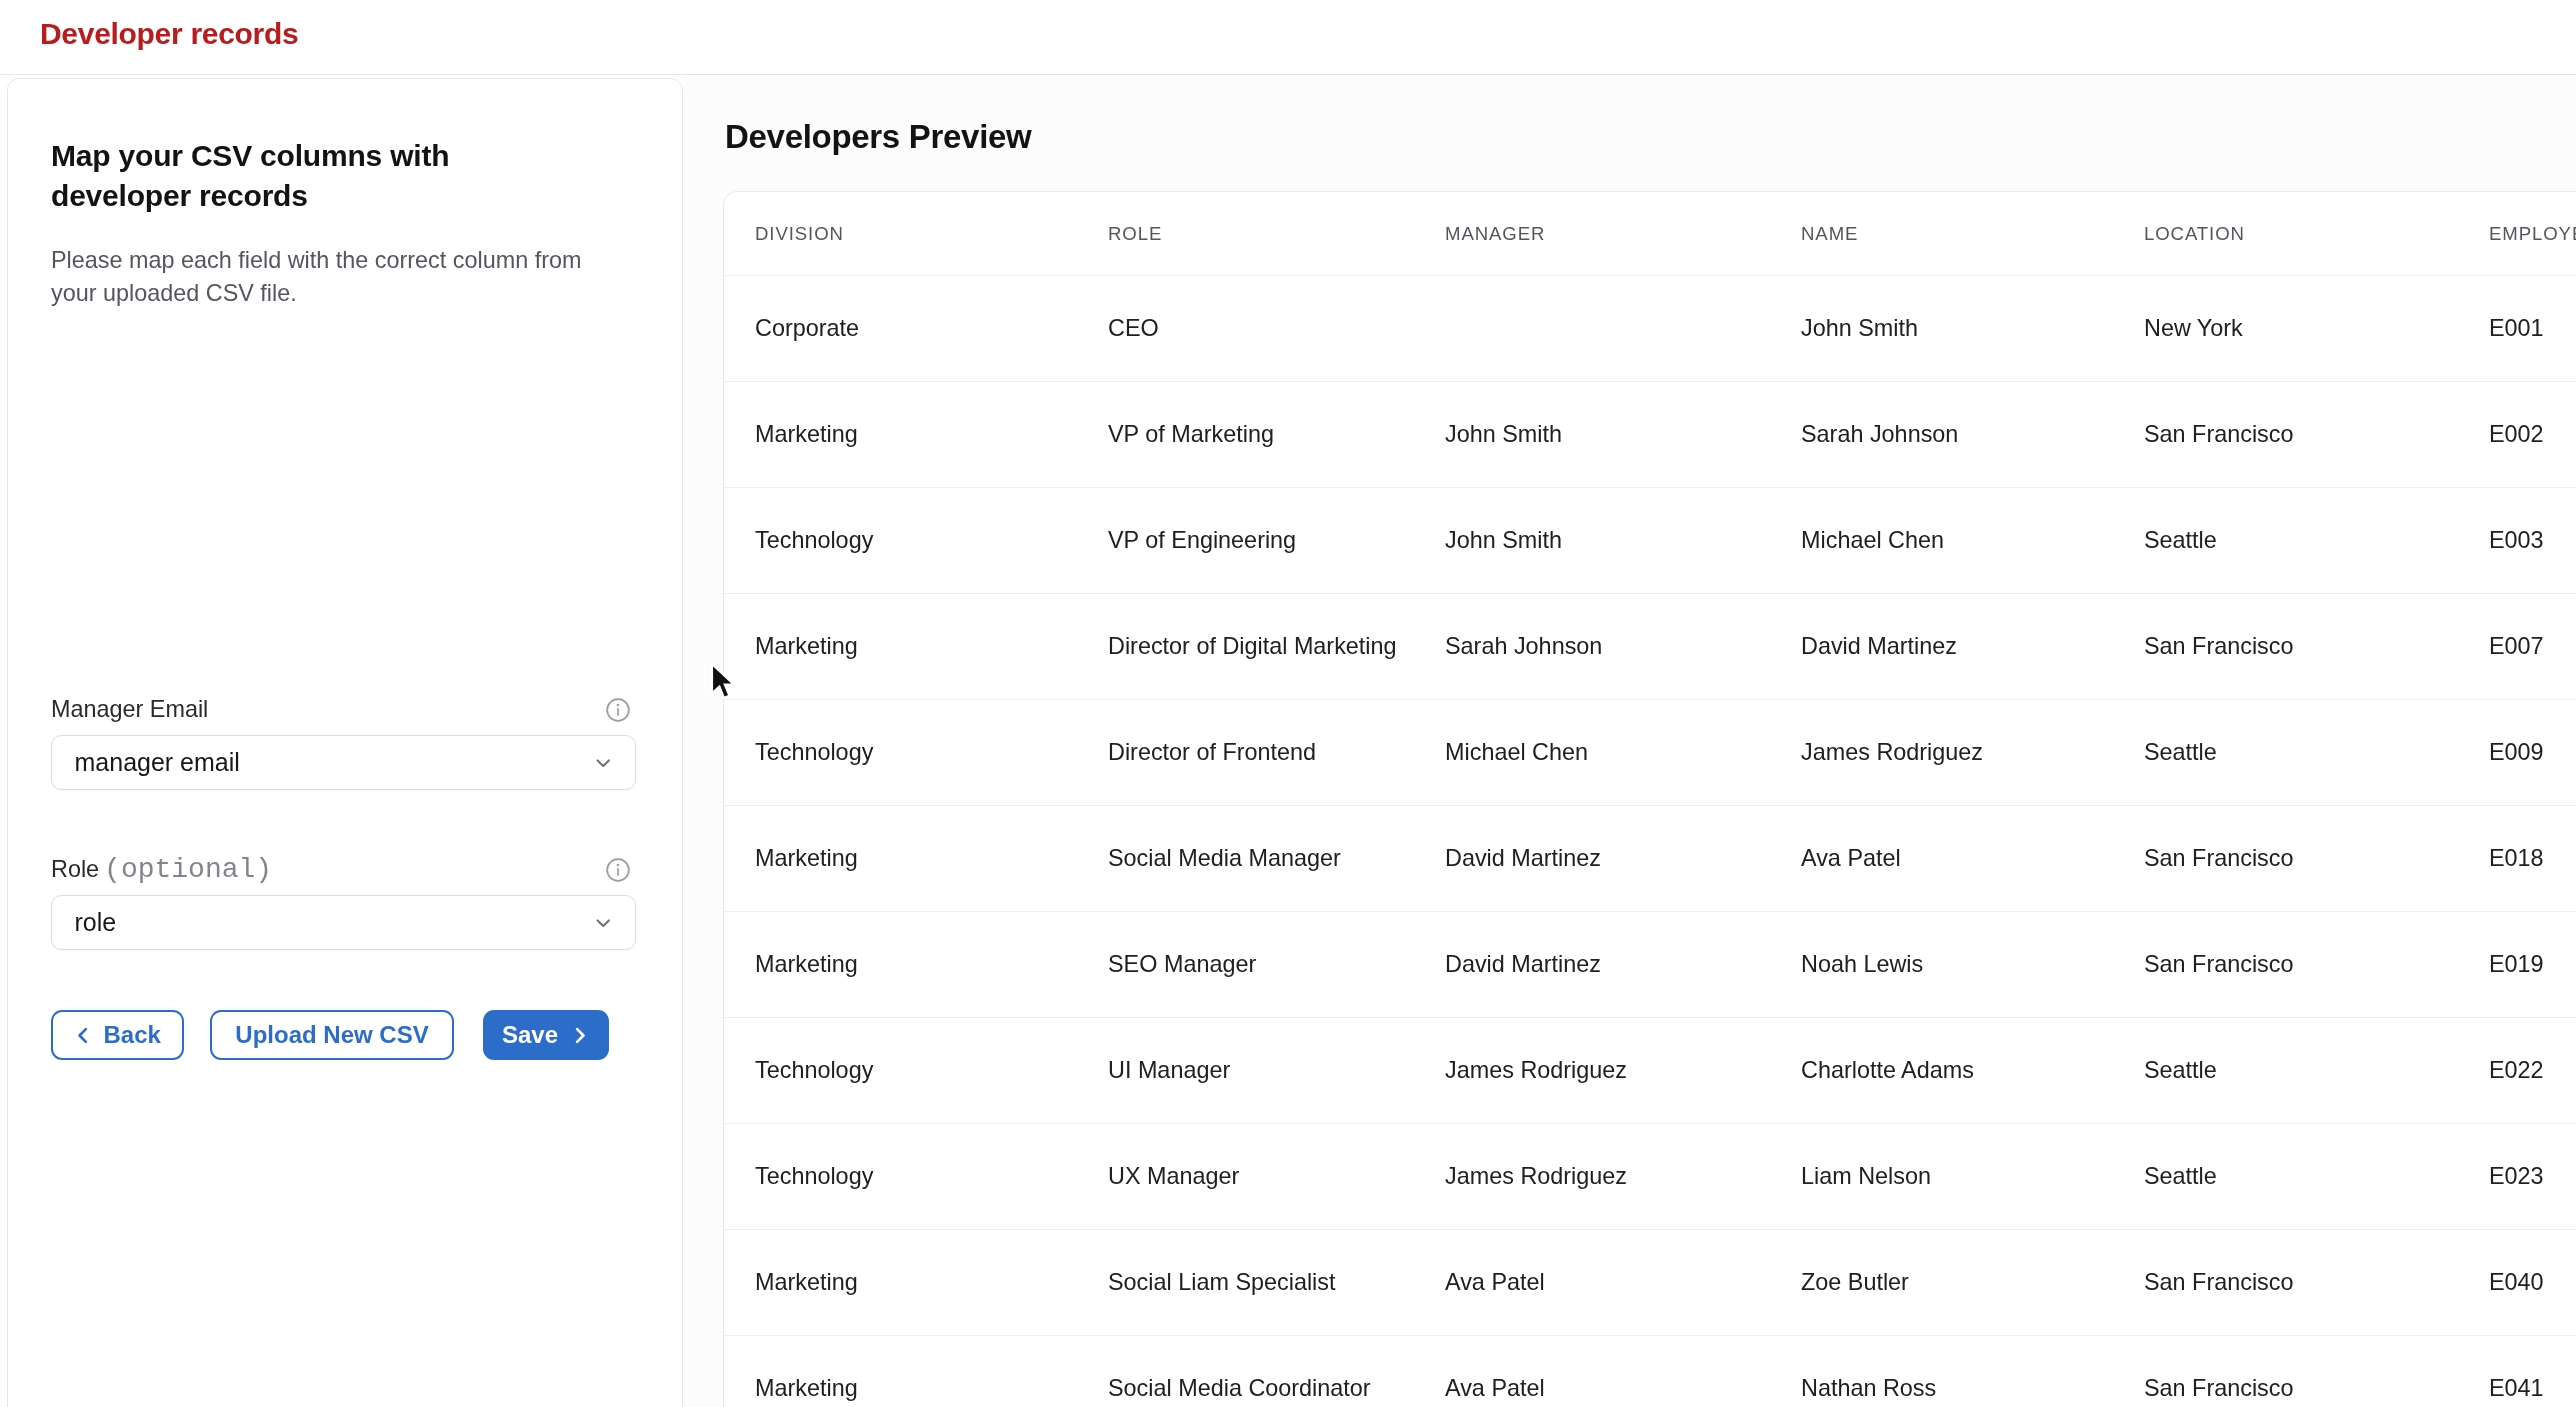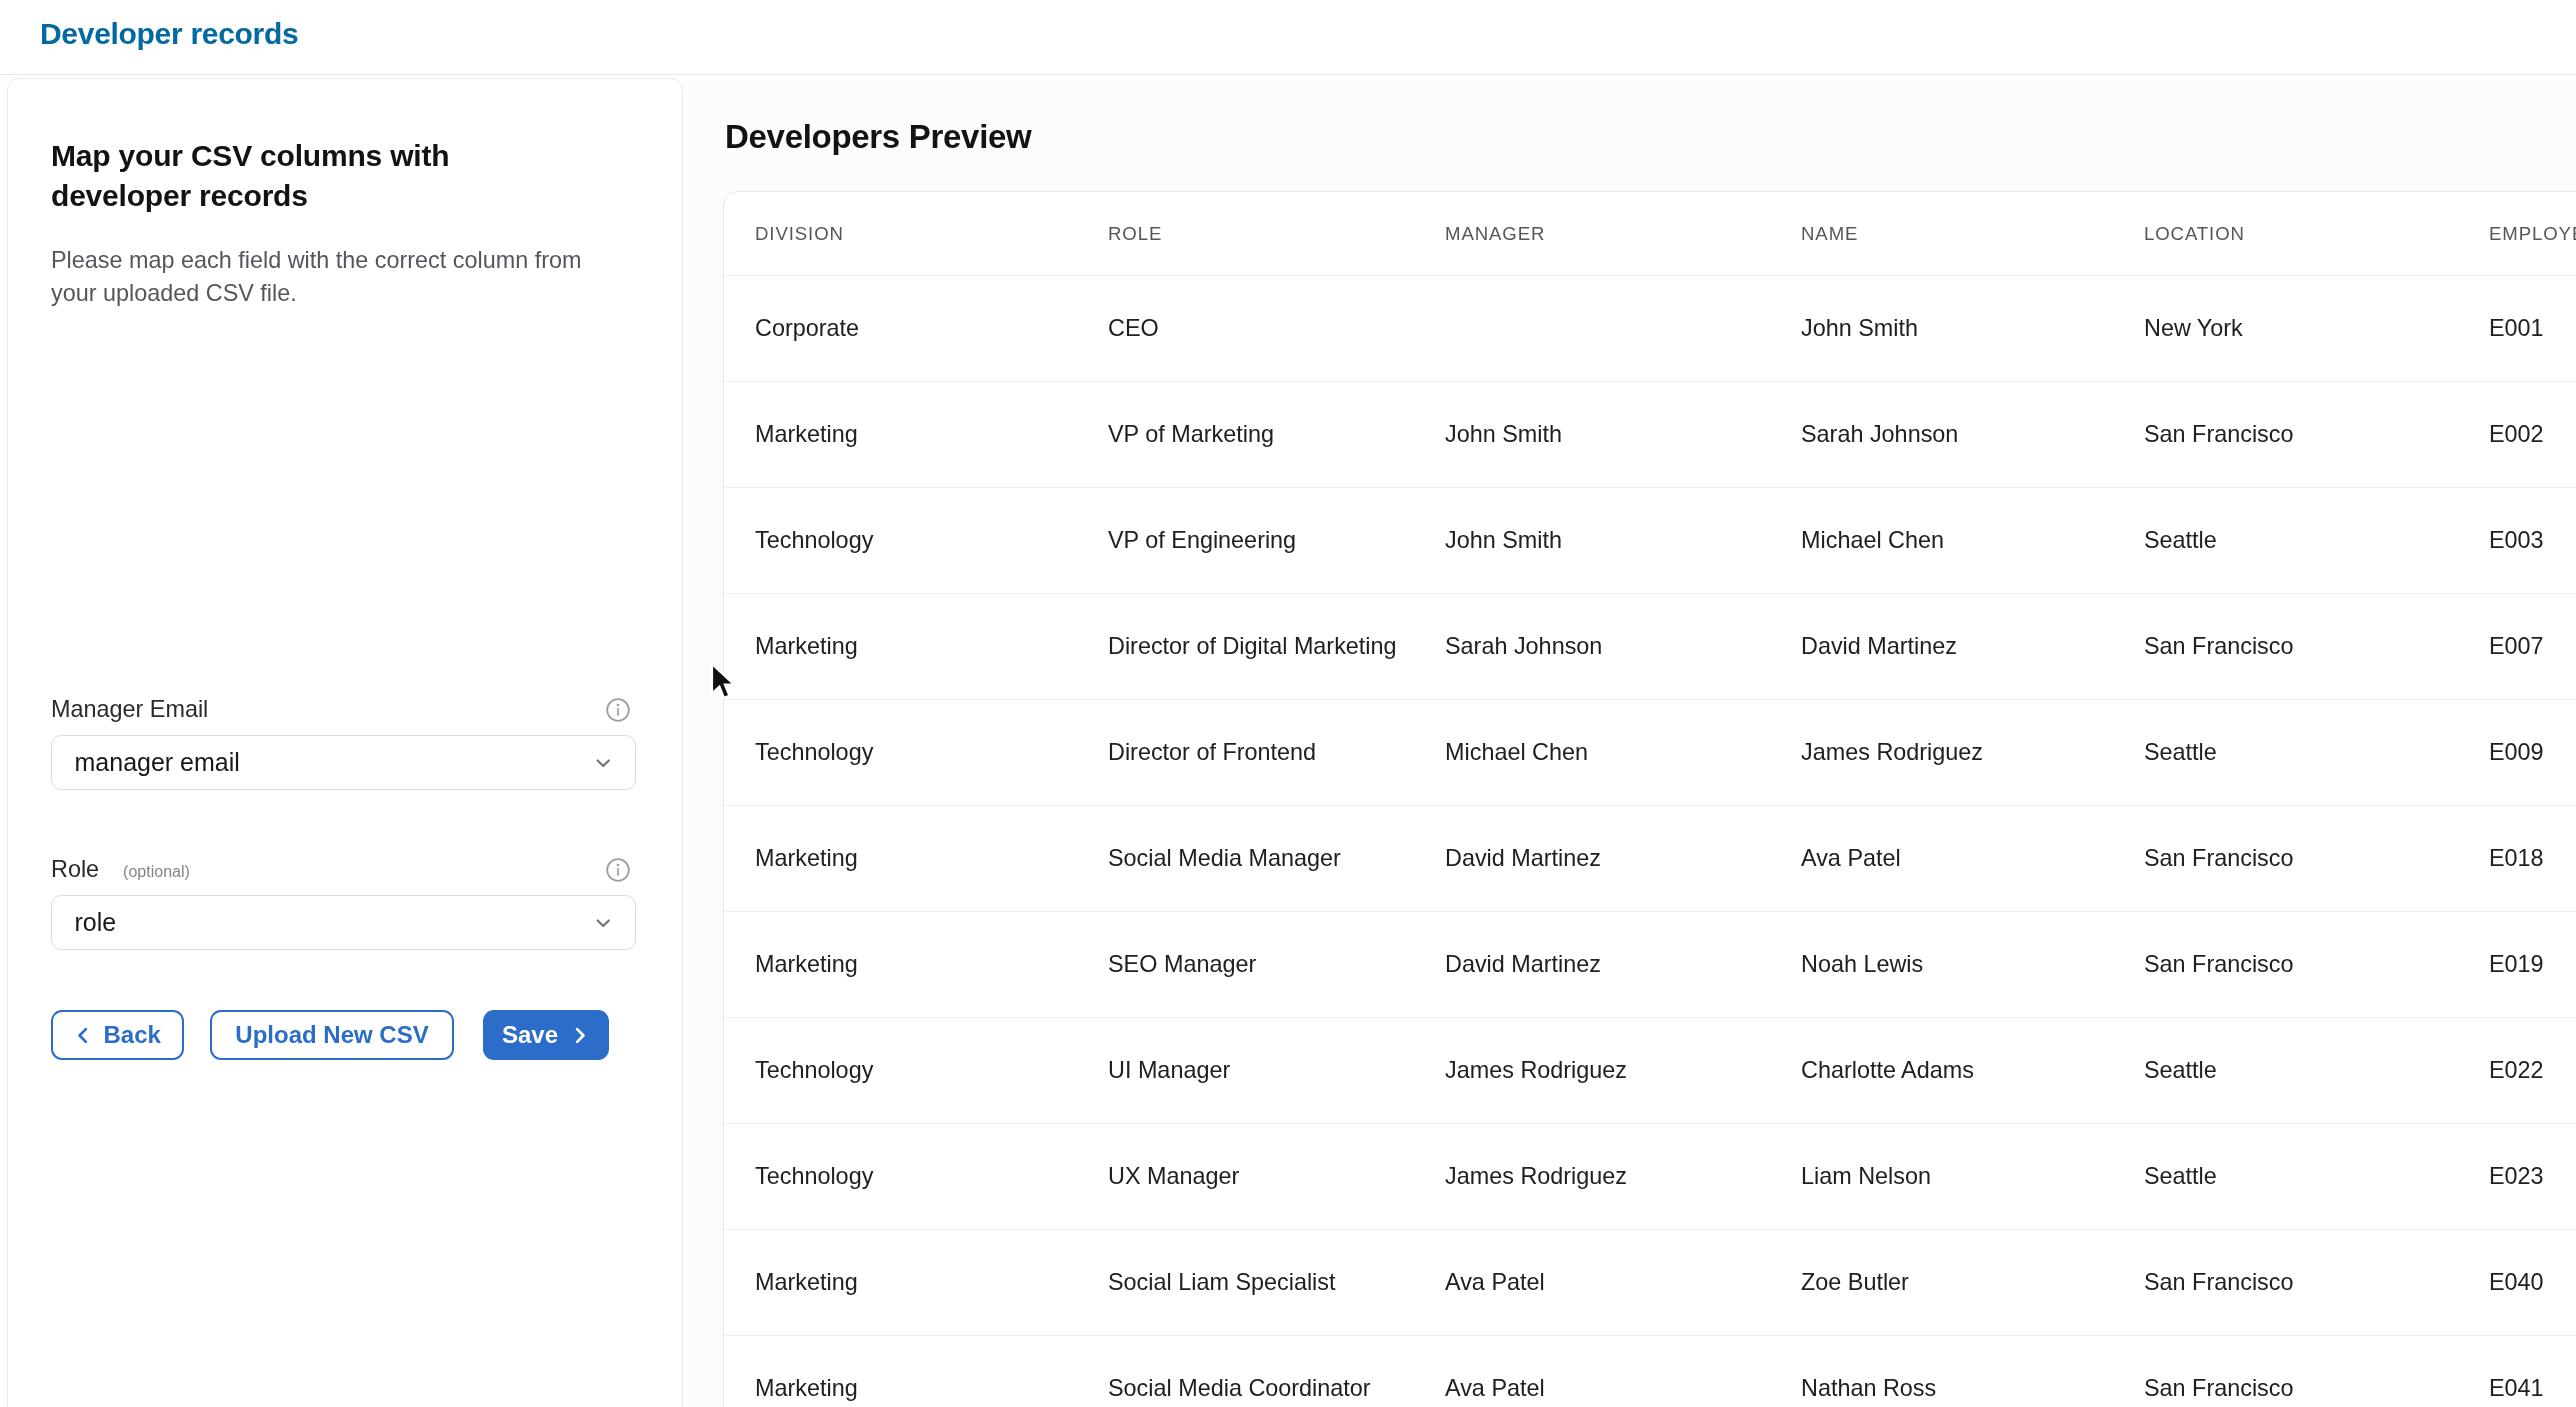--- a/index.html
+++ b/index.html
@@ -8,21 +8,21 @@
     font-family:"Liberation Sans",sans-serif;background:#ffffff;
     -webkit-font-smoothing:antialiased;
   }
   
   .topbar{
     position:absolute;left:0;top:0;right:0;height:74px;background:#ffffff;
     border-bottom:1.7px solid #e7e7e9;z-index:5;
   }
   .topbar-title{
     margin:0;padding:17.3px 0 0 40px;font-size:30px;font-weight:bold;
-    color:#0369a1;letter-spacing:-0.3px;
+    color:#b91c1c;letter-spacing:-0.3px;
   }
   
   .rightpane{
     position:absolute;left:684px;top:76px;right:0;bottom:0;background:#fcfcfd;
   }
   .preview-title{
     position:absolute;left:41px;top:42px;margin:0;font-size:33px;font-weight:bold;
     color:#131316;letter-spacing:-0.3px;
   }
   .table-card{
@@ -47,21 +47,21 @@
     margin:57px 0 0 43px;width:519px;font-size:30px;font-weight:bold;color:#131316;
     line-height:1.32;letter-spacing:-0.2px;
   }
   .panel-desc{
     margin:29px 0 12px 43px;width:562px;font-size:23.4px;color:#55555e;line-height:1.42;
   }
   .field{position:absolute;left:43px;width:585px;}
   .f1{top:299px}.f2{top:457px}.f3{top:615px}.f4{top:775px}
   .label-row{display:flex;align-items:center;justify-content:space-between;height:31px;}
   .field-label{font-size:23.4px;color:#2a2a2e;}
-  .optional{color:#84848c;font-size:16px;margin-left:24px;}
+  .optional{color:#84848c;font-size:28px;margin-left:5px;font-family:Liberation Mono, monospace;}
   .info-icon{width:26px;height:26px;display:block;margin-right:5.2px;}
   .select{
     margin-top:10.4px;width:585px;height:55px;box-sizing:border-box;background:#ffffff;
     border:1.7px solid #dcdce0;border-radius:10.4px;display:flex;align-items:center;
     justify-content:space-between;padding:0 21px 0 22.5px;cursor:pointer;
     box-shadow:0 0.9px 1.7px rgba(0,0,0,0.03);
   }
   .select-value{font-size:25px;color:#18181b;}
   
   .actions{position:absolute;left:43px;top:931px;display:flex;align-items:center;}

